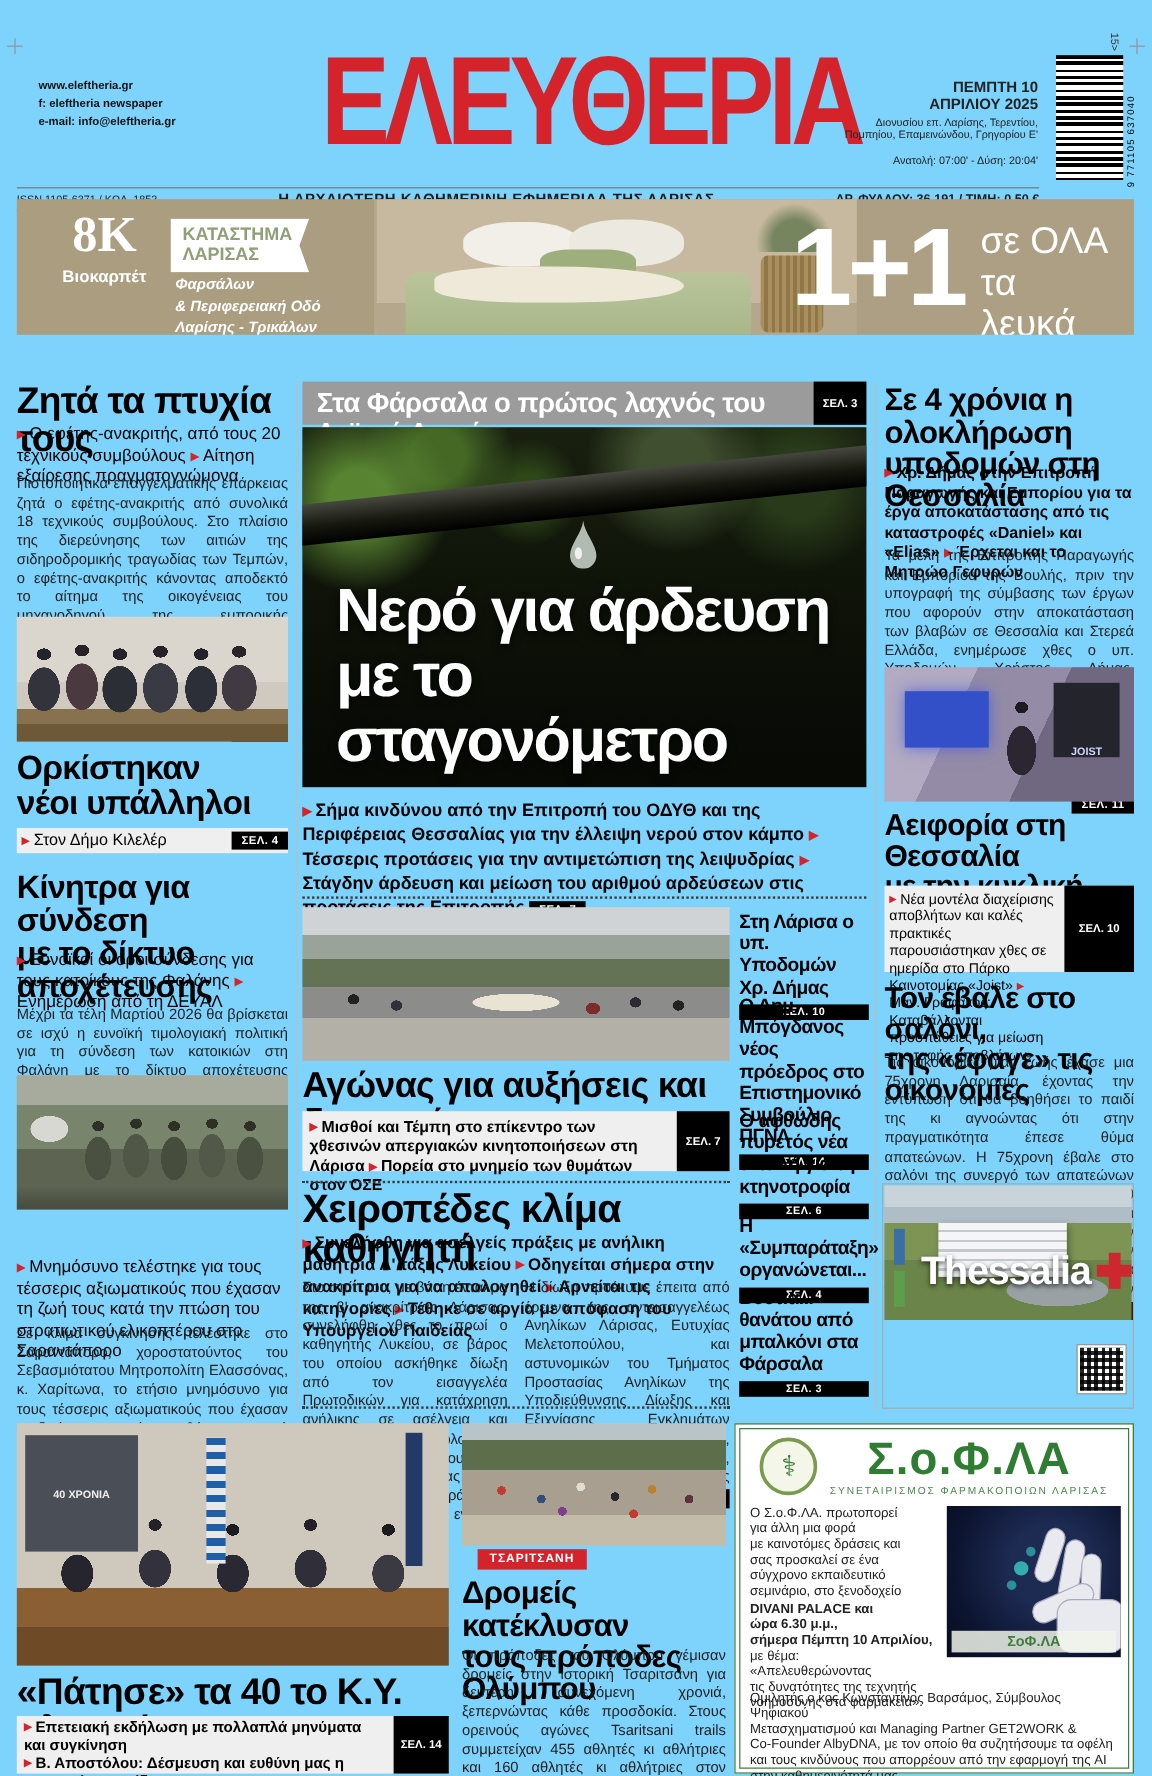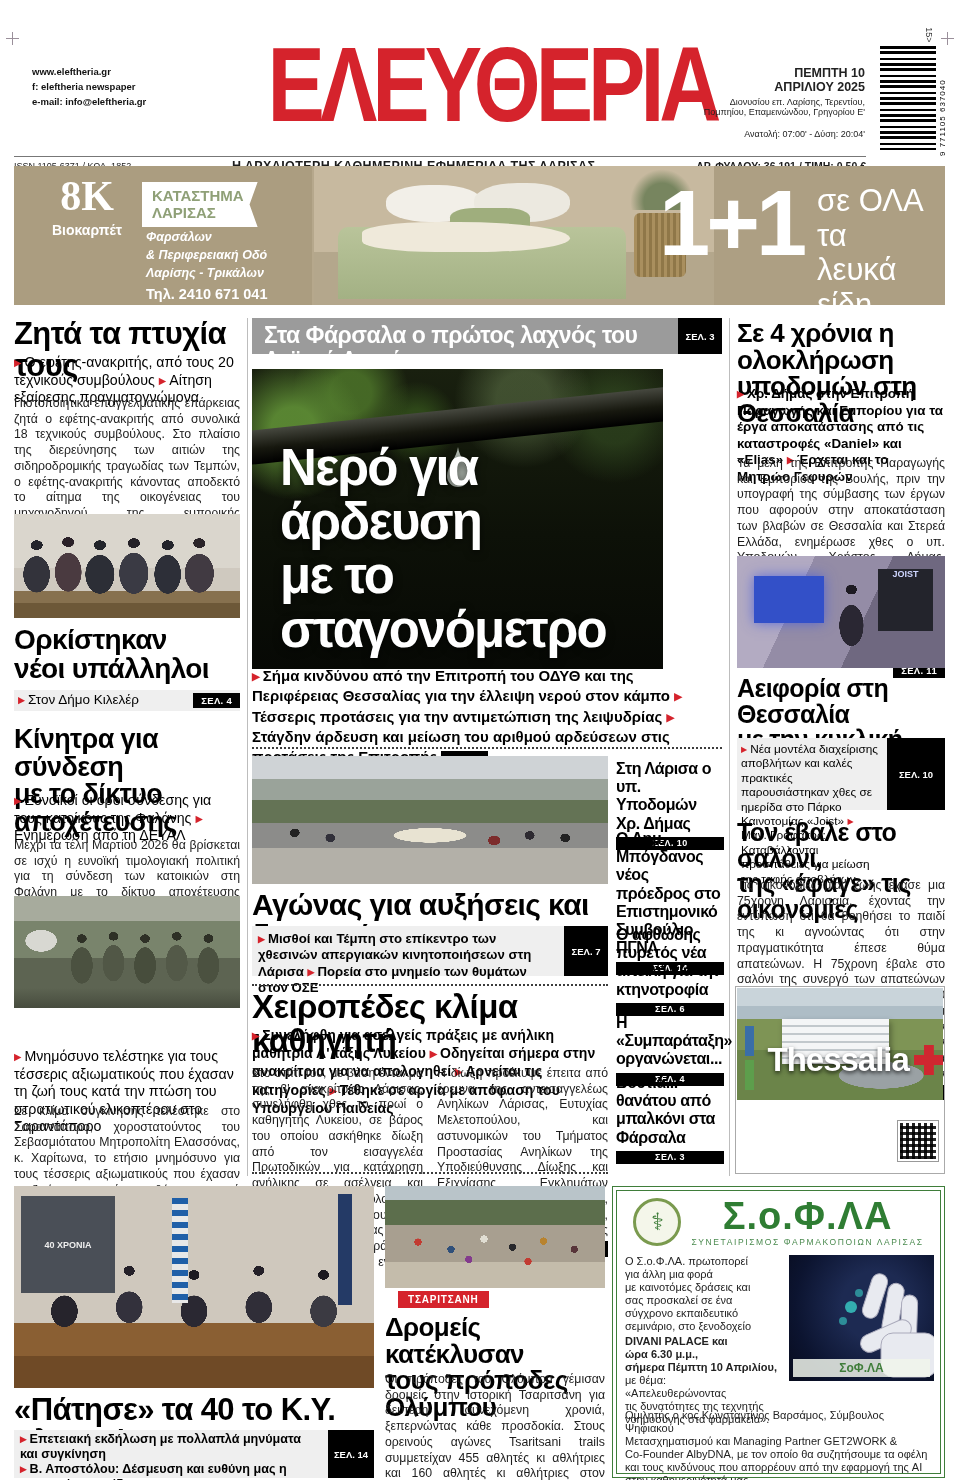--- a/index.html
+++ b/index.html
@@ -1,16 +1,16 @@
 <!DOCTYPE html>
 <html><head>
 <meta charset="utf-8">
 <style>
   html,body{margin:0;padding:0;background:#9a9a9a;}
-  .page{position:relative;width:960px;height:1480px;background:#ffffff;overflow:hidden;
+  .page{position:relative;width:960px;height:1480px;background:#7dd3fc;overflow:hidden;
         font-family:"Liberation Sans",sans-serif;color:#1c1c1c;}
   .abs{position:absolute;}
   .h{font-weight:bold;color:#000;letter-spacing:-.6px;line-height:1.02;}
   .arrow{color:#d5232c;font-size:.68em;margin-right:3px;display:inline-block;transform:translateY(-1px);}
   .badge{display:inline-block;background:#000;color:#fff;font-size:9.5px;font-weight:bold;
          padding:2px 8px;line-height:1.25;letter-spacing:.3px;}
   .fr{float:right;margin-top:2px;}
   .body-text{font-size:12.3px;line-height:1.28;text-align:justify;color:#1d1d1d;}
   .bullets{font-size:14.2px;line-height:1.24;color:#000;}
   .bullets.bold{font-weight:bold;font-size:13.8px;}
@@ -84,21 +84,21 @@
     radial-gradient(ellipse 8px 7px at 88% 64%,#222 0 60%,transparent 61%),
     radial-gradient(ellipse 10px 8px at 68% 66%,#7d2c2c 0 60%,transparent 61%),
     linear-gradient(180deg,#cfd3d6 0 18%,#9aa39a 18% 34%,#647355 34% 52%,#8c8c8a 52% 72%,#b3b0a8 72% 100%);}
   .ph-e{background:
     radial-gradient(ellipse 9px 8px at 55% 30%,#1d1a22 0 60%,transparent 61%),
     radial-gradient(ellipse 20px 34px at 55% 62%,#2a2733 0 60%,transparent 61%),
     linear-gradient(115deg,#b3abc2 0 30%,#948ca6 30% 60%,#6f6880 60% 100%);}
   .ph-e .screen{position:absolute;left:8%;top:18%;width:34%;height:42%;background:#3350c8;
     box-shadow:0 0 12px rgba(70,90,220,.8);}
   .ph-e .screen2{position:absolute;right:6%;top:12%;width:26%;height:55%;background:#23242c;
-    color:#cfd6ff;font-size:9px;font-weight:bold;display:flex;align-items:flex-start;justify-content:center;}
+    color:#cfd6ff;font-size:9px;font-weight:bold;display:flex;align-items:flex-end;justify-content:center;}
   .ph-f{background:
     radial-gradient(ellipse 70px 22px at 70% 78%,#9aa1a4 0 60%,transparent 61%),
     linear-gradient(180deg,#c9d4da 0 16%,#aebdc6 16% 28%,#7e9455 28% 55%,#6b8449 55% 100%);}
   .ph-f .bld{position:absolute;left:22%;top:28%;width:52%;height:40%;background:
     repeating-linear-gradient(180deg,#f4f5f6 0 6px,#c2c8cc 6px 8px);box-shadow:2px 3px 6px rgba(0,0,0,.35);}
   .th-logo{position:absolute;left:8px;bottom:6px;display:flex;align-items:center;gap:5px;}
   .th-bars span{display:inline-block;width:9px;height:30px;}
   .th-name{color:#fff;font-size:33px;font-weight:bold;letter-spacing:-1px;text-shadow:0 2px 4px rgba(0,0,0,.7);}
   .th-cross{width:30px;height:30px;background:
     linear-gradient(#cf2730,#cf2730) 50% 0/34% 100% no-repeat,
@@ -176,21 +176,21 @@
     <div style="font-size:9px;margin-top:12px;">Ανατολή: 07:00' - Δύση: 20:04'</div>
   </div>
   <div class="abs barcode" style="left:880px;top:46px;width:56px;height:104px;"></div>
   <div class="abs bcnum" style="left:938px;top:46px;height:110px;">9 771105 637040</div>
   <div class="abs rulebar" style="left:14px;top:156px;width:852px;">
     <span style="font-size:9px;color:#222;">ISSN 1105-6371 / ΚΩΔ. 1852</span>
     <span style="font-size:12.5px;font-weight:bold;letter-spacing:.4px;">Η ΑΡΧΑΙΟΤΕΡΗ ΚΑΘΗΜΕΡΙΝΗ ΕΦΗΜΕΡΙΔΑ ΤΗΣ ΛΑΡΙΣΑΣ</span>
     <span style="font-size:10.5px;font-weight:bold;">ΑΡ. ΦΥΛΛΟΥ: 36.191 / ΤΙΜΗ: 0,50 €</span>
   </div>
 
-  <div class="abs banner" style="left:14px;top:166px;width:931px;height:139px;">
+  <div class="abs banner" style="left:14px;top:166px;width:931px;height:113px;">
 
     <div class="abs" style="left:300px;top:0;width:400px;height:139px;
          background:linear-gradient(180deg,#c7b99f 0 62%,#b4a78c 62% 100%);">
       <div class="abs" style="left:18%;top:14%;width:24%;height:26%;background:#f2efe8;border-radius:45%;"></div>
       <div class="abs" style="left:40%;top:12%;width:24%;height:28%;background:#ece9e0;border-radius:45%;"></div>
       <div class="abs" style="left:34%;top:30%;width:20%;height:22%;background:#9fae7d;border-radius:30%;"></div>
       <div class="abs" style="left:6%;top:44%;width:72%;height:52%;background:linear-gradient(180deg,#b9c49a,#a3b184);border-radius:10px 10px 0 0;"></div>
       <div class="abs" style="left:12%;top:40%;width:52%;height:22%;background:#efe9da;border-radius:40% 60% 50% 40%;"></div>
       <div class="abs" style="left:80%;top:34%;width:13%;height:46%;background:repeating-linear-gradient(90deg,#a98f5e 0 3px,#8f7748 3px 6px);border-radius:6px;"></div>
       <div class="abs" style="left:79%;top:2%;width:16%;height:30%;background:radial-gradient(ellipse at 50% 80%,#77855f 0 40%,transparent 70%);"></div>
@@ -260,21 +260,21 @@
   </div>
   <div class="abs body-text" style="left:14px;top:1104px;width:226px;">
     <span>Σε κλίμα συγκίνησης τελέστηκε στο Σαραντάπορο, χοροστατούντος του Σεβασμιότατου Μητροπολίτη Ελασσόνας, κ. Χαρίτωνα, το ετήσιο μνημόσυνο για τους τέσσερις αξιωματικούς που έχασαν τη ζωή τους, εν ώρα καθήκοντος, κατά την πτώση του στρατιωτικού ελικοπτέρου τύπου «Χιούι» στις 19 Απριλίου 2017.</span>
     <span class="badge fr">ΣΕΛ. 4</span>
   </div>
 
   <div class="abs graybar" style="left:252px;top:318px;width:470px;height:36px;">
     <div class="t">Στα Φάρσαλα ο πρώτος λαχνός του Λαϊκού Λαχείου</div>
     <div class="p">ΣΕΛ. 3</div>
   </div>
-  <div class="photo ph-c" style="left:252px;top:369px;width:411px;height:300px;">
+  <div class="photo ph-c" style="left:252px;top:356px;width:470px;height:300px;">
     <div class="pipe"></div>
     <svg class="abs" style="left:47%;top:26%;" width="26" height="40" viewBox="0 0 26 40">
       <path d="M13 0 C14 10 24 20 24 29 a11 11 0 1 1 -22 0 C2 20 12 10 13 0 Z" fill="#cfd8cf" opacity=".85"></path>
       <ellipse cx="9" cy="27" rx="3" ry="5" fill="#fff" opacity=".8"></ellipse>
     </svg>
     <div class="lead-h">
       <div>Νερό για άρδευση</div>
       <div>με το σταγονόμετρο</div>
     </div>
   </div>

